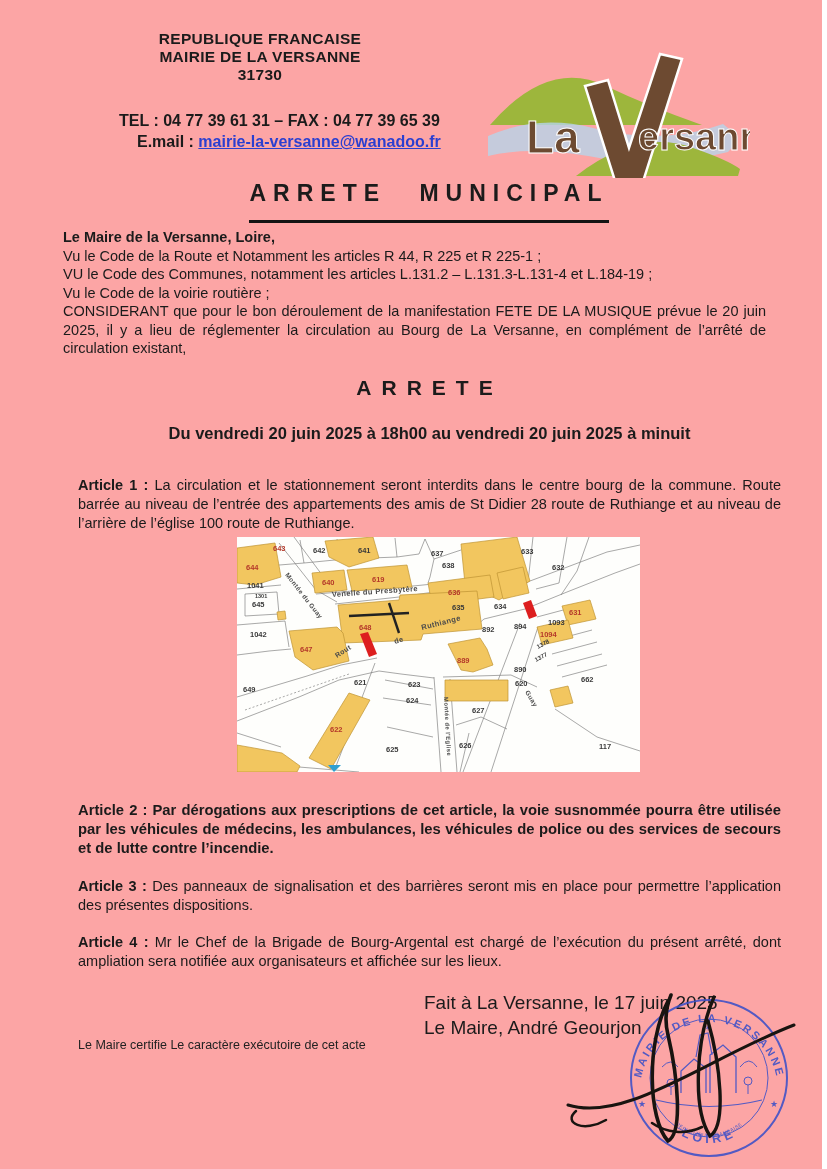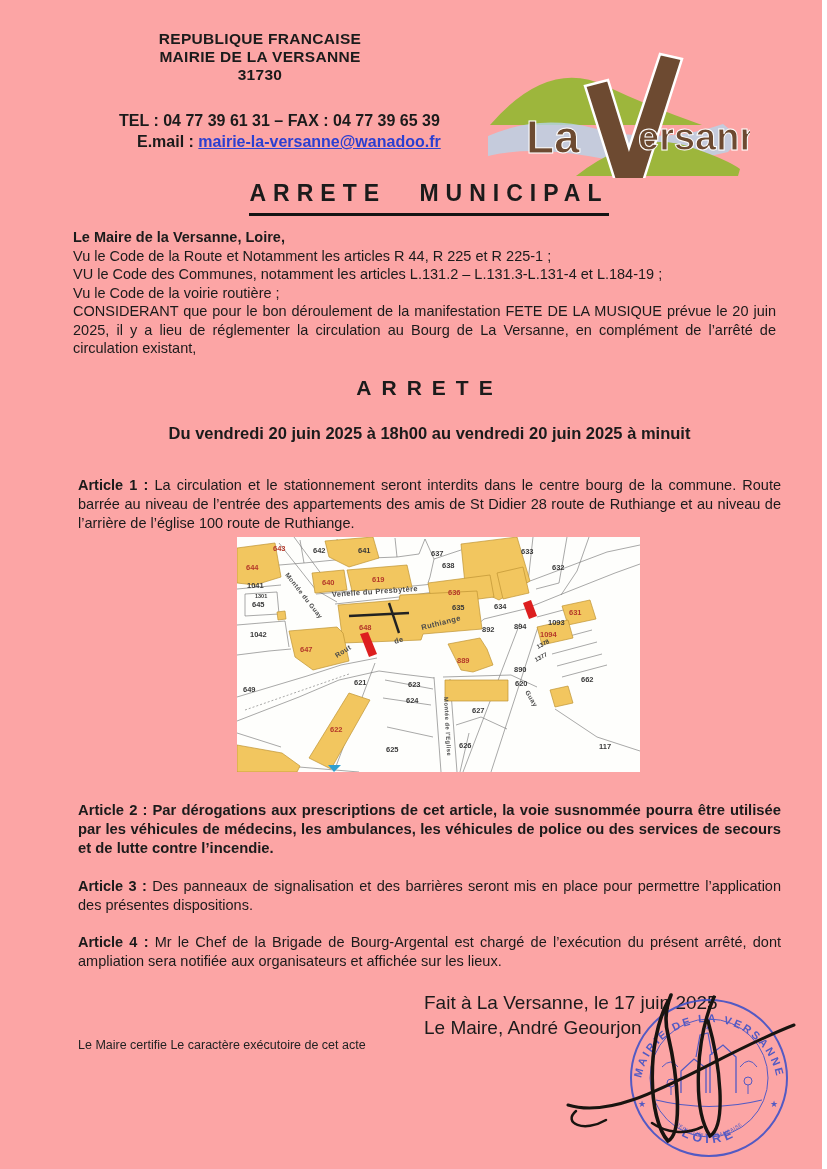--- a/index.html
+++ b/index.html
@@ -10,23 +10,23 @@
              font-weight:bold;font-size:15.5px;line-height:18px;letter-spacing:.3px;}
   .contact-block{position:absolute;left:72px;top:110px;width:400px;font-weight:bold;font-size:16px;line-height:21px;margin-left:47px;}
   .contact-block .tel{white-space:nowrap;}
   .contact-block .mail-line{padding-left:18px;}
   .email-link{color:#2b3fd0;text-decoration:underline;}
   
   .logo{position:absolute;left:488px;top:28px;width:262px;height:150px;}
   
   .doc-title{position:absolute;left:78px;top:180px;width:702px;text-align:center;}
   .doc-title span{font-weight:bold;font-size:23px;letter-spacing:7px;word-spacing:20px;
-                  border-bottom:3px solid #141414;padding-bottom:7px;}
-  
-  .preamble{position:absolute;left:73px;top:228px;width:703px;font-size:14.5px;line-height:18.5px;}
+                  border-bottom:3px solid #141414;padding-bottom:14px;}
+  
+  .preamble{position:absolute;left:63px;top:228px;width:703px;font-size:14.5px;line-height:18.5px;}
   .preamble .intro{font-weight:bold;}
   .preamble .vu-line{white-space:nowrap;}
   .preamble .considerant{text-align:justify;}
   .arrete-head{position:absolute;left:78px;top:376px;width:703px;text-align:center;
                font-weight:bold;font-size:21px;letter-spacing:10px;}
   .date-line{position:absolute;left:78px;top:424px;width:703px;font-weight:bold;font-size:16.5px;text-align:center;}
   .article{position:absolute;left:78px;width:703px;font-size:14.5px;line-height:19px;text-align:justify;}
   .article .lbl{font-weight:bold;}
   .article.bold-all{font-weight:bold;font-size:14.8px;}
   #article-1{top:461px;} #article-2{top:786px;} #article-3{top:862px;} #article-4{top:918px;}

